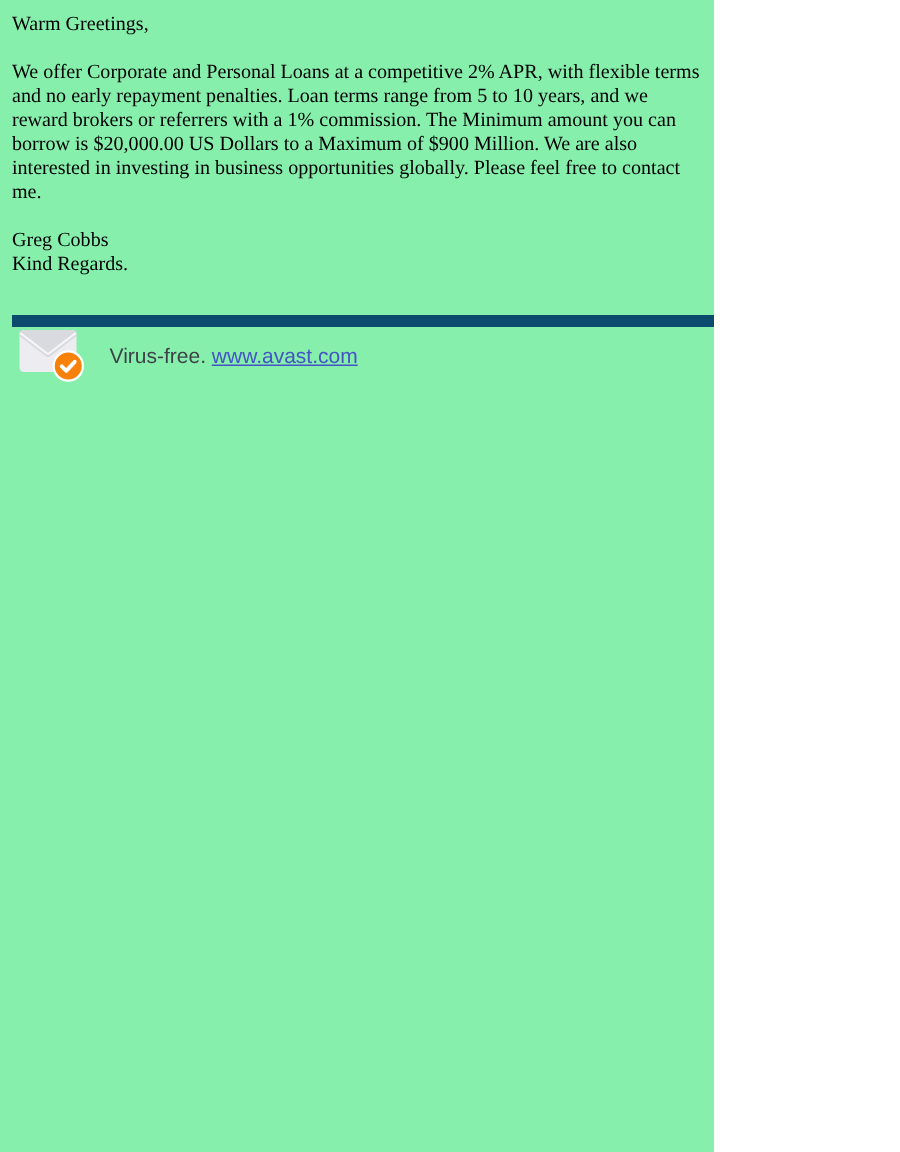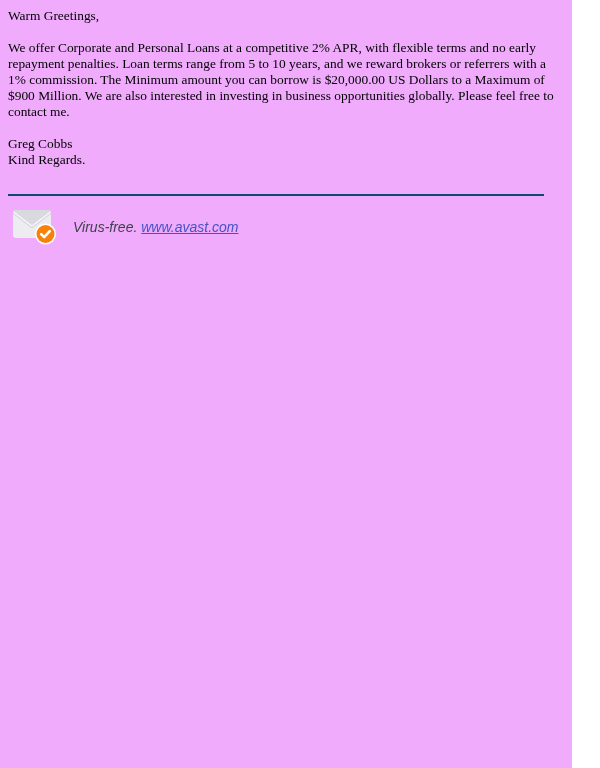--- a/index.html
+++ b/index.html
@@ -2,44 +2,42 @@
 <html><head>
 <meta charset="utf-8">
 <style>
   html, body {
     margin: 0;
     padding: 0;
     background: #ffffff;
   }
   .page {
     position: relative;
-    width: 572px;
+    width: 476px;
     height: 768px;
-    background: #f0abfc;
+    background: #86efac;
     overflow: hidden;
   }
   .email-body {
     padding: 8px;
     font-family: "Liberation Serif", serif;
     font-size: 13.4px;
     line-height: 16px;
     color: #000000;
   }
   .blank-line {
     height: 16px;
   }
   .signature {
     margin-left: 8px;
     margin-top: 18px;
     width: 536px;
-    border-top: 2px solid #0c4a6e;
-    padding-top: 12px;
+    border-top: 8px solid #0c4a6e;
     display: flex;
     align-items: center;
-    font-style: italic;
   }
   .sig-icon-wrap {
     padding-left: 4px;
     width: 48px;
     height: 37px;
     flex: 0 0 auto;
   }
   .sig-text {
     margin-left: 13px;
     font-family: "Liberation Sans", sans-serif;

